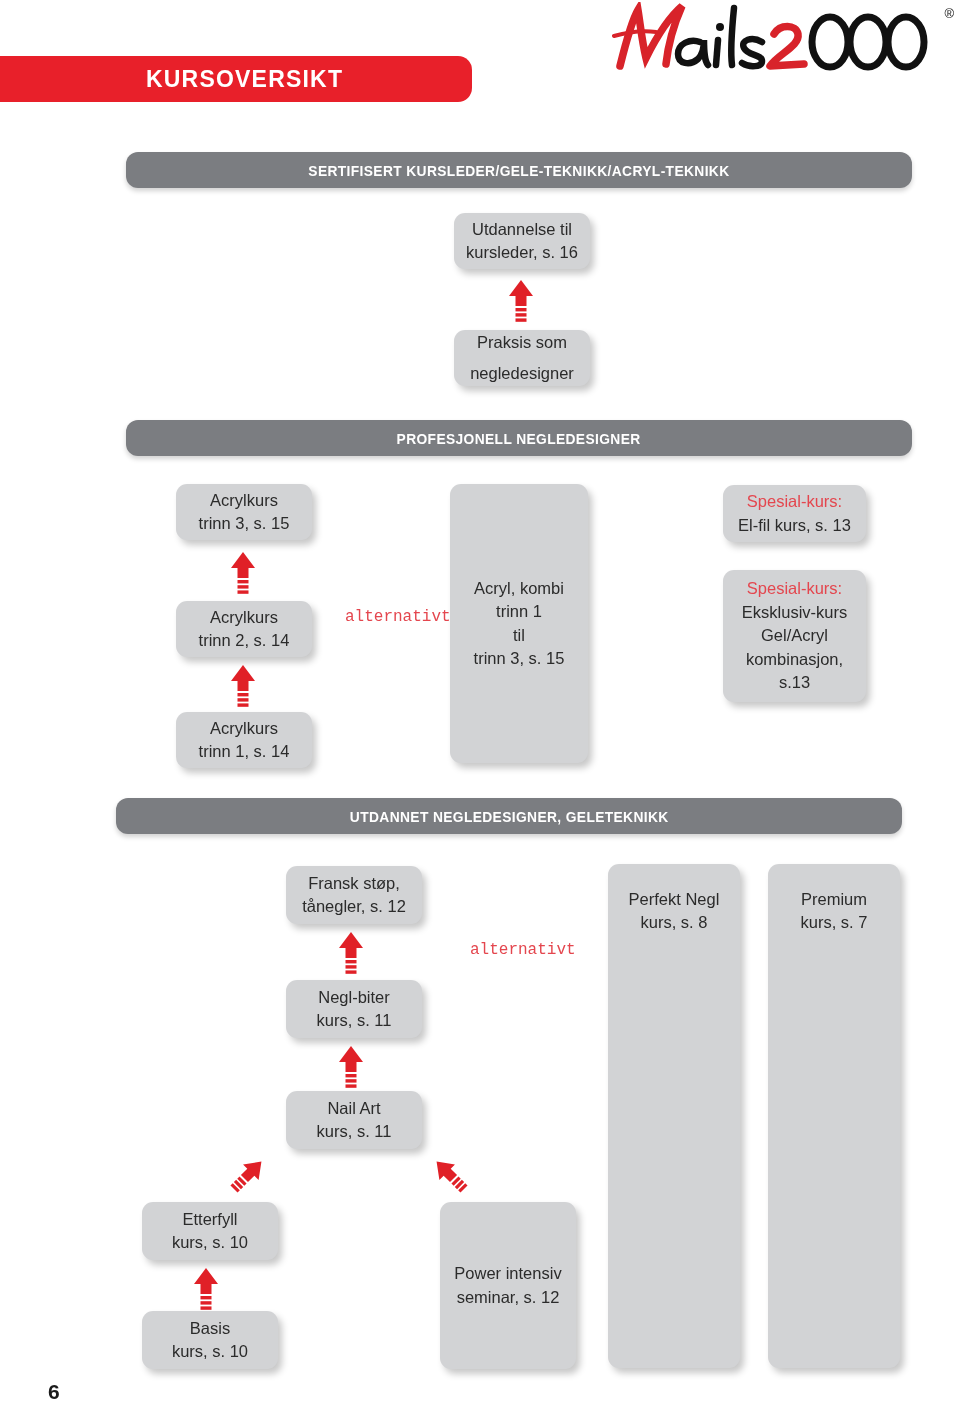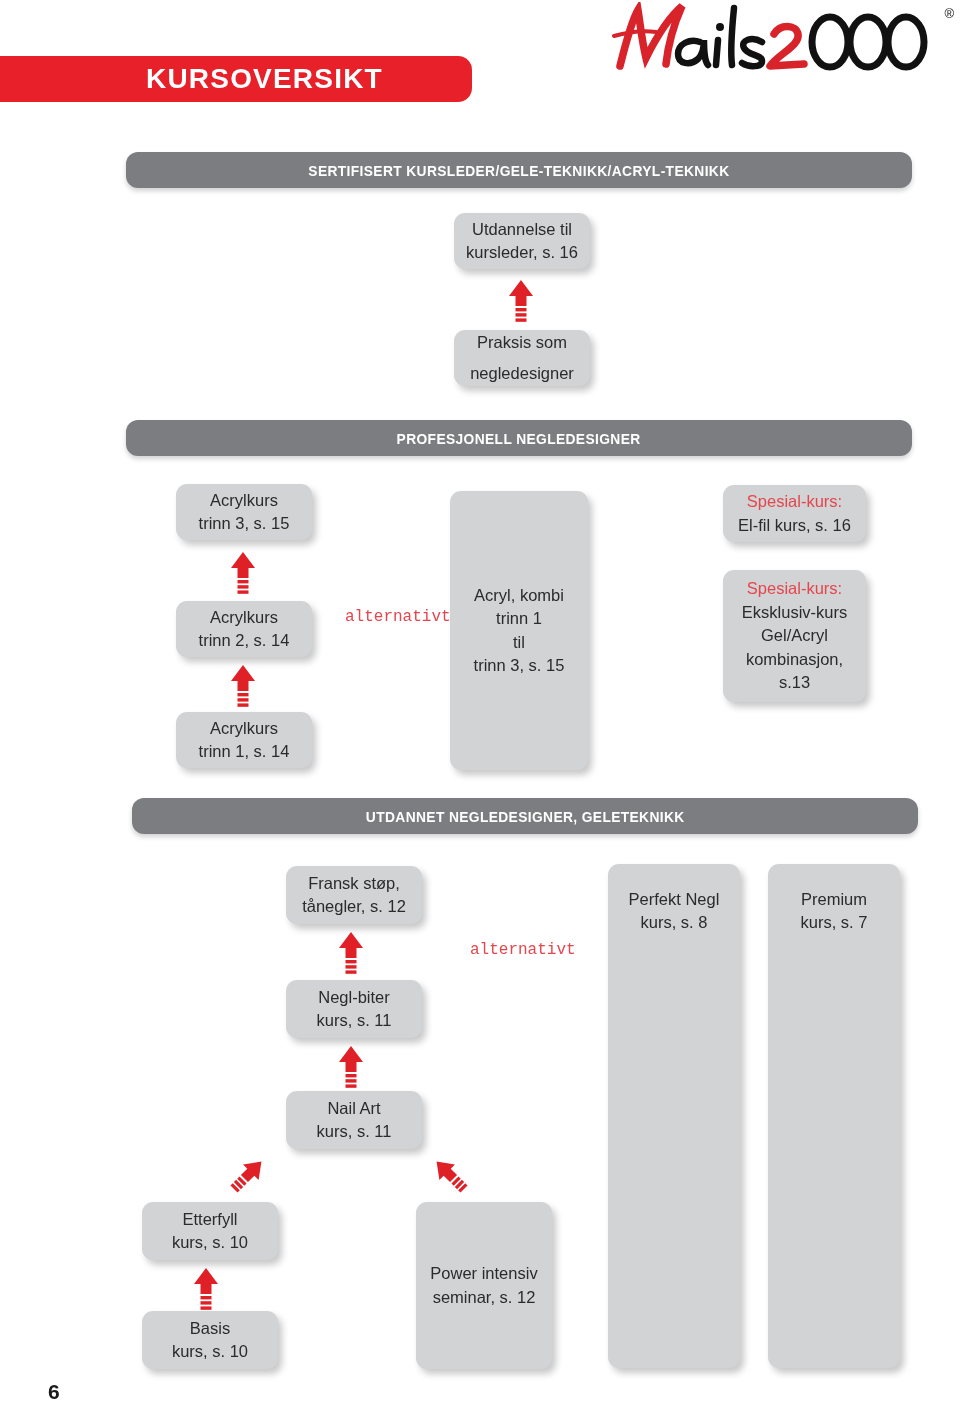--- a/index.html
+++ b/index.html
@@ -11,21 +11,21 @@
   .abs{position:absolute;}
 
   
   #header-bar{
     left:0;top:56px;width:472px;height:46px;
     background:#e8202a;
     border-top-right-radius:14px;border-bottom-right-radius:14px;
   }
   #header-title{
     position:absolute;left:146px;top:50%;transform:translateY(-50%);
-    color:#ffffff;font-weight:bold;font-size:28px;letter-spacing:1.2px;
+    color:#ffffff;font-weight:bold;font-size:23px;letter-spacing:1.2px;
     transform-origin:left center;
     font-family:"Liberation Sans","DejaVu Sans",sans-serif;
   }
 
   
   #logo{left:612px;top:4px;width:340px;height:104px;}
   #logo-word{
     position:absolute;left:0;top:-2px;width:330px;height:70px;
     font-family:"DejaVu Serif",serif;
   }
@@ -164,41 +164,41 @@
   </svg>
 </div>
 
 <div class="abs box" style="left:176px;top:712px;width:136px;height:56px;">
   <div class="ln">Acrylkurs</div>
   <div class="ln">trinn 1, s. 14</div>
 </div>
 
 <div class="abs alt-label" style="left:345px;top:608px;">alternativt</div>
 
-<div class="abs box" style="left:450px;top:484px;width:138px;height:279px;margin-top:7px;">
+<div class="abs box" style="left:450px;top:484px;width:138px;height:279px;">
   <div class="ln">Acryl, kombi</div>
   <div class="ln">trinn 1</div>
   <div class="ln">til</div>
   <div class="ln">trinn 3, s. 15</div>
 </div>
 
 <div class="abs box" style="left:723px;top:485px;width:143px;height:57px;">
   <div class="ln red">Spesial-kurs:</div>
-  <div class="ln">El-fil kurs, s. 16</div>
+  <div class="ln">El-fil kurs, s. 13</div>
 </div>
 
 <div class="abs box" style="left:723px;top:570px;width:143px;height:132px;">
   <div class="ln red">Spesial-kurs:</div>
   <div class="ln">Eksklusiv-kurs</div>
   <div class="ln">Gel/Acryl</div>
   <div class="ln">kombinasjon,</div>
   <div class="ln">s.13</div>
 </div>
 
-<div class="abs band" style="left:132px;top:798px;width:786px;">
+<div class="abs band" style="left:116px;top:798px;width:786px;">
   <span>UTDANNET NEGLEDESIGNER, GELETEKNIKK</span>
 </div>
 
 <div class="abs box" style="left:608px;top:864px;width:132px;height:504px;">
   <div style="position:absolute;top:24px;left:0;right:0;">
     <div class="ln">Perfekt Negl</div>
     <div class="ln">kurs, s. 8</div>
   </div>
 </div>
 <div class="abs box" style="left:768px;top:864px;width:132px;height:504px;">
@@ -277,18 +277,18 @@
     <rect x="7.5" y="33.2" width="11" height="3.4" fill="#e02027"></rect>
     <rect x="7.5" y="38.4" width="11" height="3.4" fill="#e02027"></rect>
   </svg>
 </div>
 
 <div class="abs box" style="left:142px;top:1311px;width:136px;height:58px;">
   <div class="ln">Basis</div>
   <div class="ln">kurs, s. 10</div>
 </div>
 
-<div class="abs box" style="left:416px;top:1202px;width:136px;height:167px;">
+<div class="abs box" style="left:440px;top:1202px;width:136px;height:167px;">
   <div class="ln">Power intensiv</div>
   <div class="ln">seminar, s. 12</div>
 </div>
 
 <div class="abs" id="page-number">6</div>
 
 </body></html>

